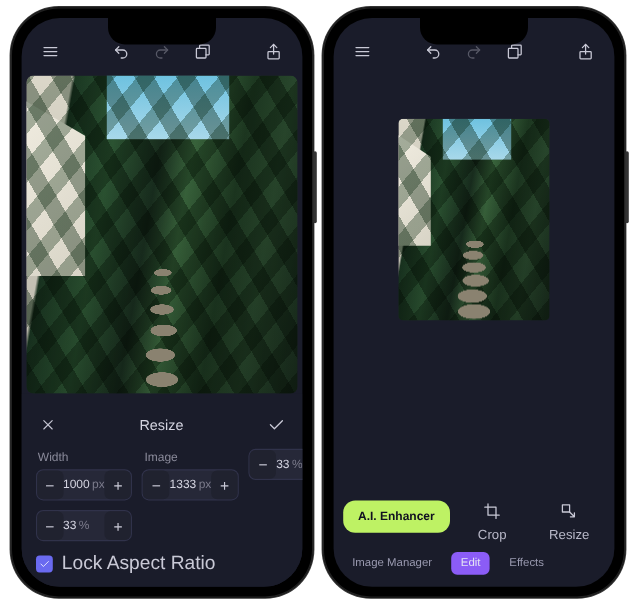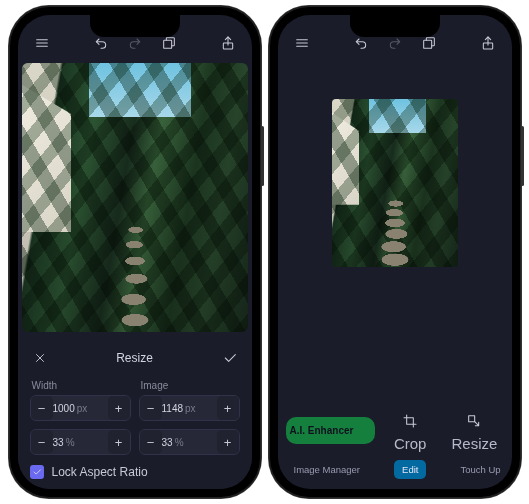--- a/index.html
+++ b/index.html
@@ -88,21 +88,21 @@
   
   .panel {
     background:#1a1c2a; padding:10px 12px 10px;
   }
   .panel-head {
     display:flex; align-items:center; justify-content:space-between;
     padding:6px 0 10px;
     color:#d4d4e0;
   }
   .panel-title { font-size:12px; }
-  .fields { display:grid; grid-template-columns:1fr 1fr; gap:8px; }
+  .fields { display:grid; grid-template-columns:1fr 1fr 1fr; gap:8px; }
   .field-label { font-size:10px; color:#8a8a9a; margin:2px 0 4px 2px; }
   .stepper {
     display:flex; align-items:center;
     background:#262838; border-radius:6px; height:26px;
     border:1px solid #30324a;
   }
   .stepper button {
     width:22px; height:100%;
     background:#20222f; border:none; color:#c9c9d6; cursor:pointer;
     font-size:13px; display:flex;align-items:center;justify-content:center;
@@ -111,51 +111,51 @@
   .stepper .val {
     flex:1; text-align:left; font-size:10px; color:#d4d4e0;
   }
   .stepper .unit { color:#7a7a8a; margin-left:2px; }
   .lock-row { display:flex; align-items:center; gap:8px; margin-top:10px; }
   .check {
     width:14px; height:14px; border-radius:3px;
     background:#6a6af0; display:flex; align-items:center; justify-content:center;
     color:#fff;
   }
-  .lock-label { font-size:12px; color:#c9c9d6; }
+  .lock-label { font-size:16px; color:#c9c9d6; }
 
   
   .tool-row {
     display:flex; gap:6px; align-items:flex-end; justify-content:space-around;
     padding:4px 8px 2px;
   }
   .tool {
     flex:1; display:flex; flex-direction:column; align-items:center; gap:3px;
     color:#b8b8c8; cursor:pointer;
   }
   .tool .icon-btn{width:22px;height:22px;}
-  .tool-label { font-size:15px; }
+  .tool-label { font-size:11px; }
   .tool.pill {
     flex:1.4;
-    background:#15803d; border-radius:10px;
+    background:#bef264; border-radius:10px;
     padding:8px 4px; color:#101020;
-    flex-direction:row; 
+    flex-direction:row; justify-content:center;
     margin-bottom:8px;
   }
   .tool.pill .tool-label { font-weight:600; font-size:10px; }
 
   .tab-row {
-    display:flex; gap:26px; align-items:center;
+    display:flex; gap:8px; align-items:center;
     padding:6px 8px 10px; overflow:hidden;
   }
   .tab {
     font-size:9.5px; color:#9a9ab0; padding:4px 8px; border-radius:5px;
     white-space:nowrap; cursor:pointer;
   }
-  .tab.active { background:#0369a1; color:#e4e4f4; }
+  .tab.active { background:#8b5cf6; color:#e4e4f4; }
 </style>
 </head>
 <body>
 
 <div class="phone">
   <div class="phone-side-btn"></div>
   <div class="screen">
     <div class="topbar">
       <div class="icon-btn">
         <svg viewBox="0 0 24 24" width="16" height="16">
@@ -218,21 +218,21 @@
           <div class="stepper">
             <button>−</button>
             <div class="val"><span>1000</span><span class="unit">px</span></div>
             <button>+</button>
           </div>
         </div>
         <div>
           <div class="field-label">Image</div>
           <div class="stepper">
             <button>−</button>
-            <div class="val"><span>1148</span><span class="unit">px</span></div>
+            <div class="val"><span>1333</span><span class="unit">px</span></div>
             <button>+</button>
           </div>
         </div>
         <div>
           <div class="stepper">
             <button>−</button>
             <div class="val"><span>33</span><span class="unit">%</span></div>
             <button>+</button>
           </div>
         </div>
@@ -323,18 +323,17 @@
               <path d="M13 13l6 6M19 14v5h-5"></path>
             </svg>
         </div>
         <span class="tool-label">Resize</span>
       </div>
     </div>
 
     <div class="tab-row">
       <div class="tab">Image Manager</div>
       <div class="tab active">Edit</div>
-      <div class="tab">Touch Up</div>
       <div class="tab">Effects</div>
 
     </div>
   </div>
 </div>
 
 </body></html>

